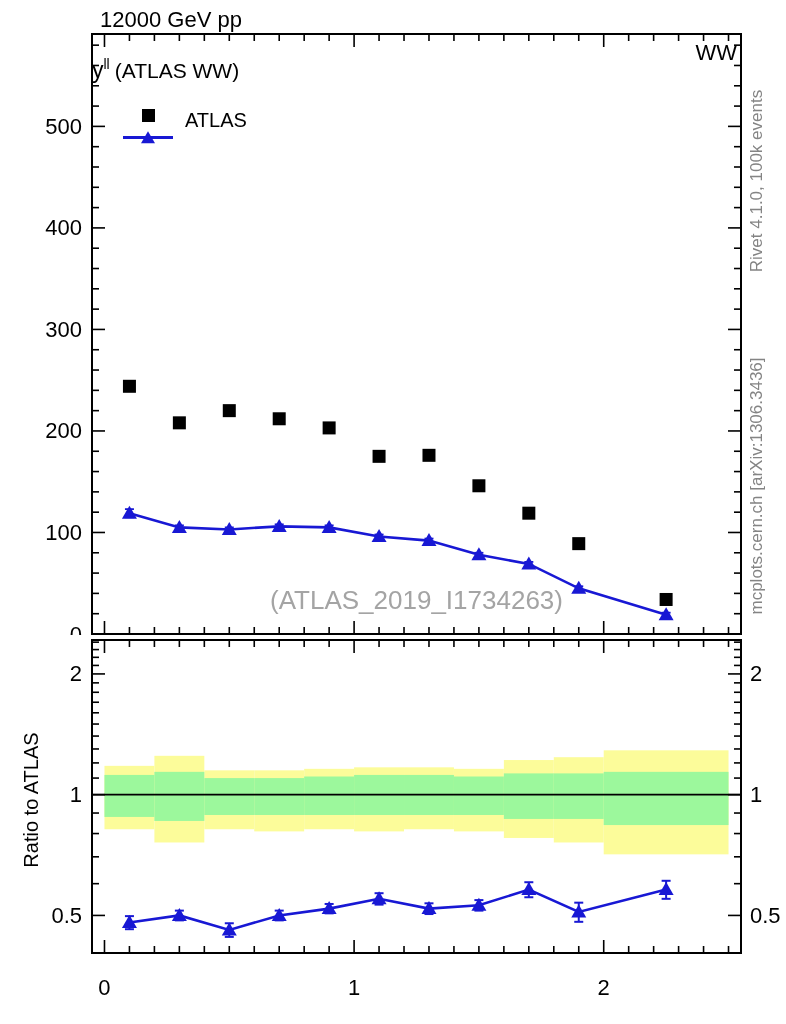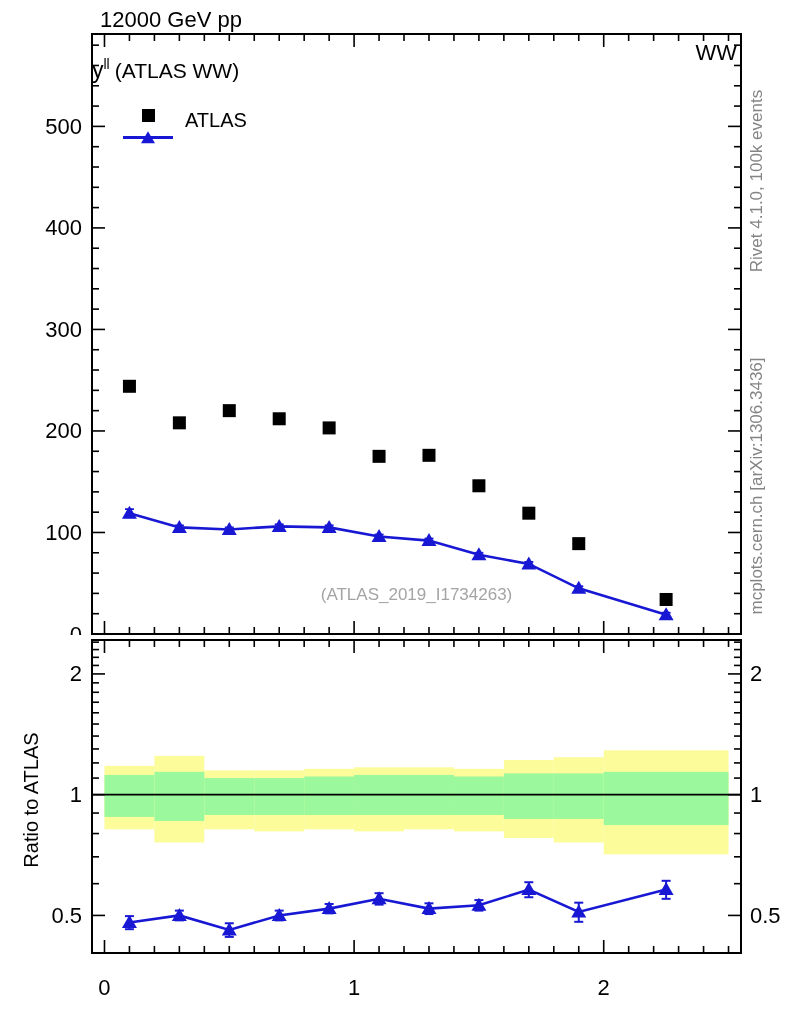--- a/index.html
+++ b/index.html
@@ -16,21 +16,21 @@
   #plot-title .t-sup{font-size:14px;position:relative;top:-9px;}
   #plot-title .t-rest{font-size:21px;padding-left:5px;}
   #legend{left:123px;top:109px;}
   .legend-row{display:flex;align-items:flex-start;height:27px;}
   .legend-icon{width:50px;display:flex;justify-content:center;align-items:center;position:relative;}
   .legend-label{margin-left:12px;font-size:20px;white-space:nowrap;}
   #legend-square{width:13px;height:13px;background:#000;}
   #legend-line{width:50px;height:3px;}
   #legend-tri{position:absolute;left:50%;top:50%;transform:translate(-50%,-56%);
     width:0;height:0;border-left:7px solid transparent;border-right:7px solid transparent;}
-  #watermark{left:92px;top:585px;width:649px;text-align:center;font-size:17px;color:#a4a4a4;}
+  #watermark{left:92px;top:585px;width:649px;text-align:center;font-size:26px;color:#a4a4a4;}
   .side-text{width:300px;height:20px;text-align:center;font-size:17px;color:#848484;
     transform:rotate(-90deg);white-space:nowrap;}
   #side-top{left:607px;top:171px;}
   #side-bottom{left:607px;top:476px;}
   #ratio-ylabel{left:-69px;top:789px;width:200px;height:22px;text-align:center;
     font-size:20px;transform:rotate(-90deg);white-space:nowrap;}
   svg text{font-family:"Liberation Sans","DejaVu Sans",sans-serif;}
 </style>
 </head>
 <body>

